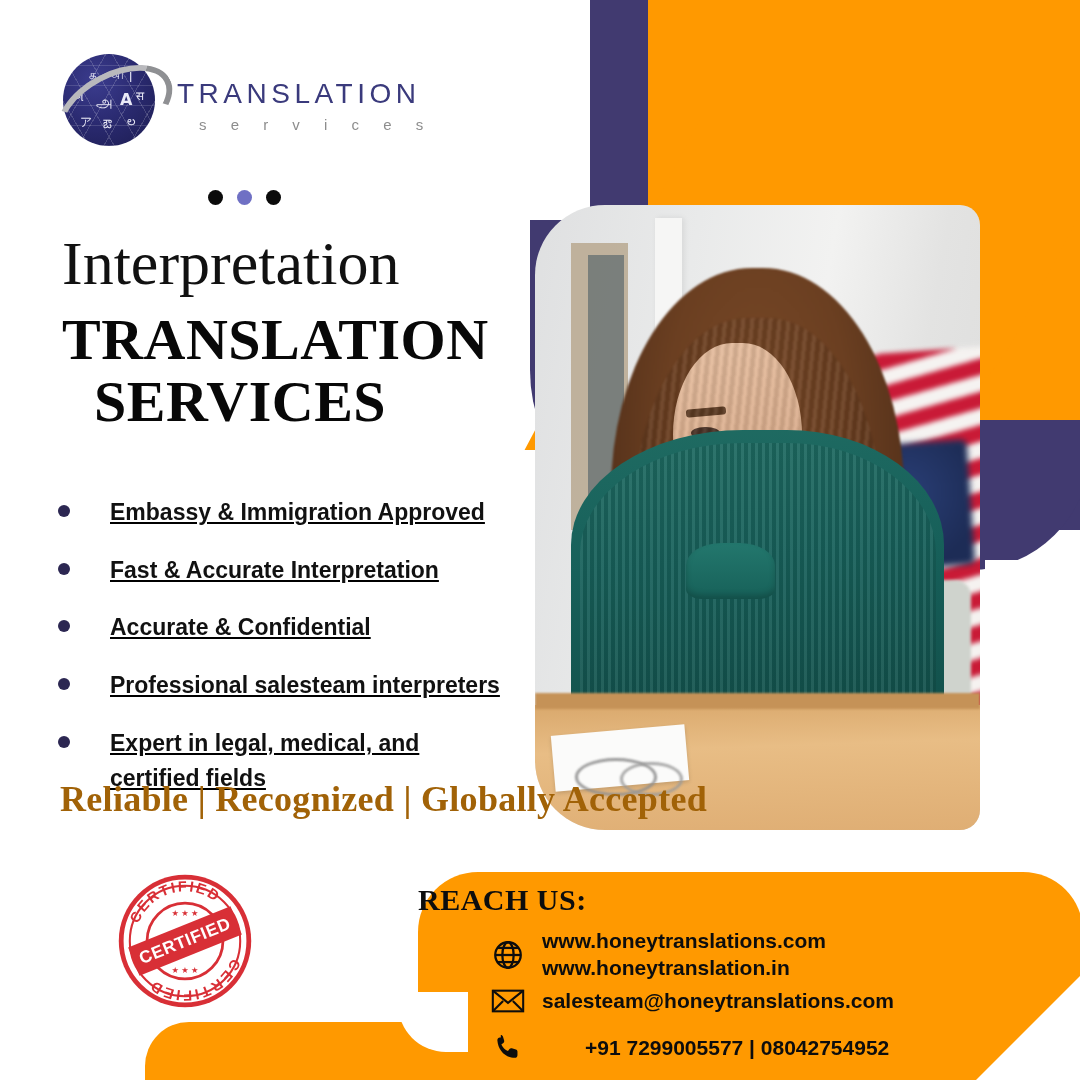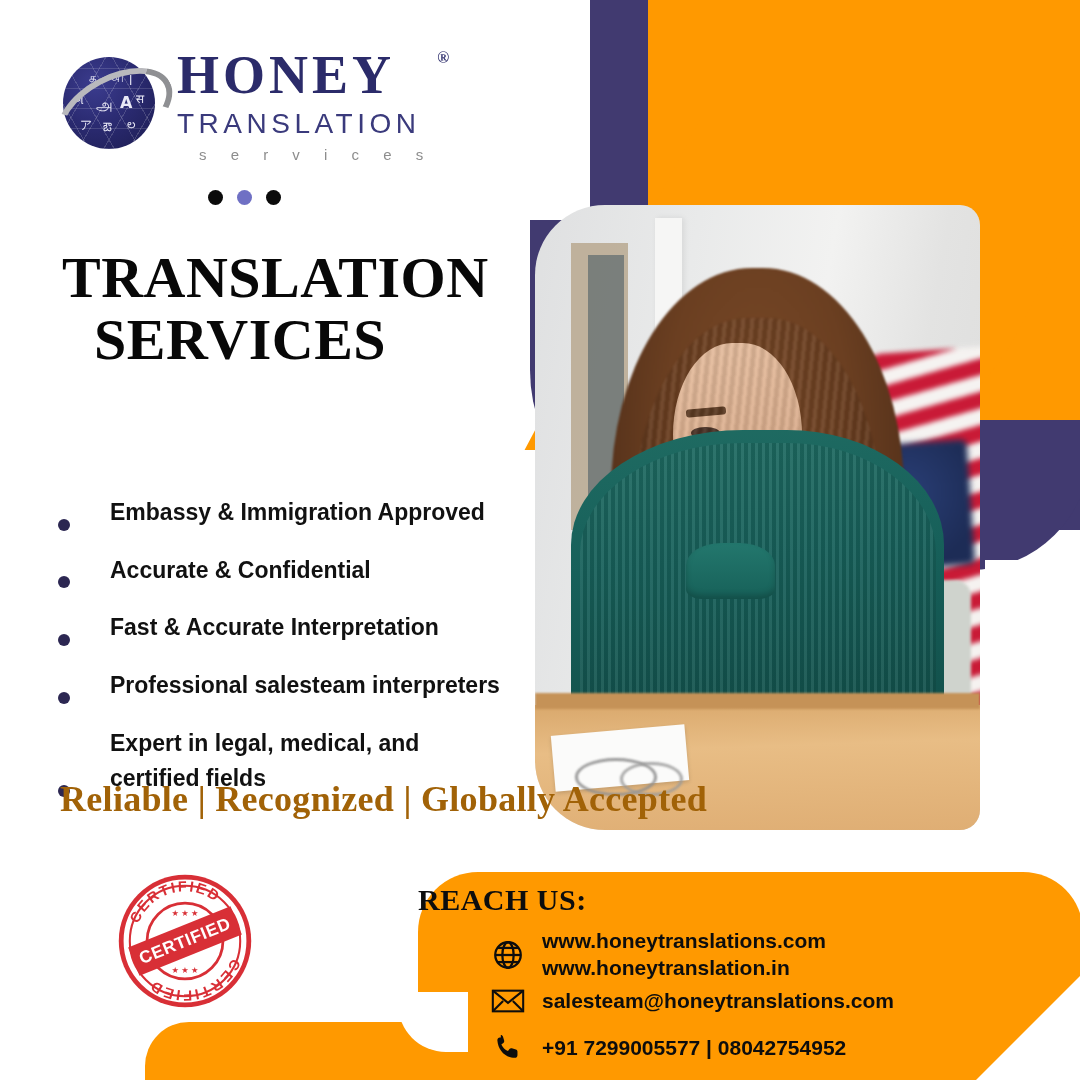--- a/index.html
+++ b/index.html
@@ -173,21 +173,21 @@
     font-family:"Liberation Serif",serif;font-weight:400;font-size:62px;color:#111;
     letter-spacing:0px;line-height:1;
   }
   .h-bold{
     font-family:"Liberation Serif",serif;font-weight:700;font-size:58px;color:#080808;
     line-height:1.17;letter-spacing:.5px;margin-top:12px;
   }
 
   
   .bullets{position:absolute;left:58px;top:495px;width:470px;}
-  .bullet{display:flex;align-items:flex-end;margin-bottom:22px;}
+  .bullet{display:flex;align-items:flex-start;margin-bottom:22px;text-decoration:underline;}
   .bullet .bdot{
     width:12px;height:12px;border-radius:50%;background:#2c2752;margin-top:10px;flex:0 0 auto;
   }
   .bullet .btext{
     margin-left:40px;font-family:"Liberation Sans",sans-serif;font-weight:700;font-size:23px;
     color:#111;line-height:1.55;
   }
 
   .tagline{
     position:absolute;left:60px;top:778px;
@@ -204,21 +204,21 @@
     font-family:"Liberation Serif",serif;font-weight:700;font-size:30px;color:#0d0d0d;letter-spacing:.5px;
   }
   .crow{position:absolute;display:flex;align-items:center;}
   .crow .cicon{width:44px;flex:0 0 44px;display:flex;align-items:center;justify-content:center;}
   .crow .ctext{
     margin-left:12px;font-family:"Liberation Sans",sans-serif;font-weight:700;font-size:21px;color:#0d0d0d;
     line-height:1.28;
   }
   .row-web{left:486px;top:928px;}
   .row-mail{left:486px;top:988px;}
-  .row-phone{left:486px;top:1032px;}
+  .row-phone{left:486px;top:1032px;gap:43px;}
 </style>
 </head>
 <body>
 
 <div class="poster">
 
   <div class="shape purple-main"></div>
   <div class="shape purple-right-tail"></div>
   <div class="shape orange-main"></div>
   <div class="shape orange-diag"></div>
@@ -265,51 +265,49 @@
           <span style="left:57px;top:36px;font-size:16px;font-weight:700;">A</span>
           <span style="left:73px;top:33px;">स</span>
           <span style="left:17px;top:60px;">ア</span>
           <span style="left:40px;top:63px;">ఔ</span>
           <span style="left:64px;top:60px;">ల</span>
         </div>
       </div>
       <div class="ring"></div>
     </div>
     <div class="logo-text">
-      <div class="logo-honey">
-        <span>HONEY</span><span class="logo-reg">®</span>
-      </div>
       <div class="logo-translation">TRANSLATION</div>
       <div class="logo-services">s e r v i c e s</div>
     </div>
   </div>
 
   <div class="dots">
     <span class="dot"></span>
     <span class="dot mid"></span>
     <span class="dot"></span>
   </div>
 
   <div class="headline">
+    <div class="h-script">Interpretation</div>
     <div class="h-bold">TRANSLATION</div>
     <div class="h-bold" style="margin-top:-6px;margin-left:32px;">SERVICES</div>
   </div>
 
   <div class="bullets">
     <div class="bullet">
       <span class="bdot"></span>
       <span class="btext">Embassy &amp; Immigration Approved</span>
     </div>
     <div class="bullet">
       <span class="bdot"></span>
+      <span class="btext">Fast &amp; Accurate Interpretation</span>
+    </div>
+    <div class="bullet">
+      <span class="bdot"></span>
       <span class="btext">Accurate &amp; Confidential</span>
-    </div>
-    <div class="bullet">
-      <span class="bdot"></span>
-      <span class="btext">Fast &amp; Accurate Interpretation</span>
     </div>
     <div class="bullet">
       <span class="bdot"></span>
       <span class="btext">Professional salesteam interpreters</span>
     </div>
     <div class="bullet">
       <span class="bdot"></span>
       <span class="btext" style="max-width:340px;">Expert in legal, medical, and certified fields</span>
     </div>
   </div>

